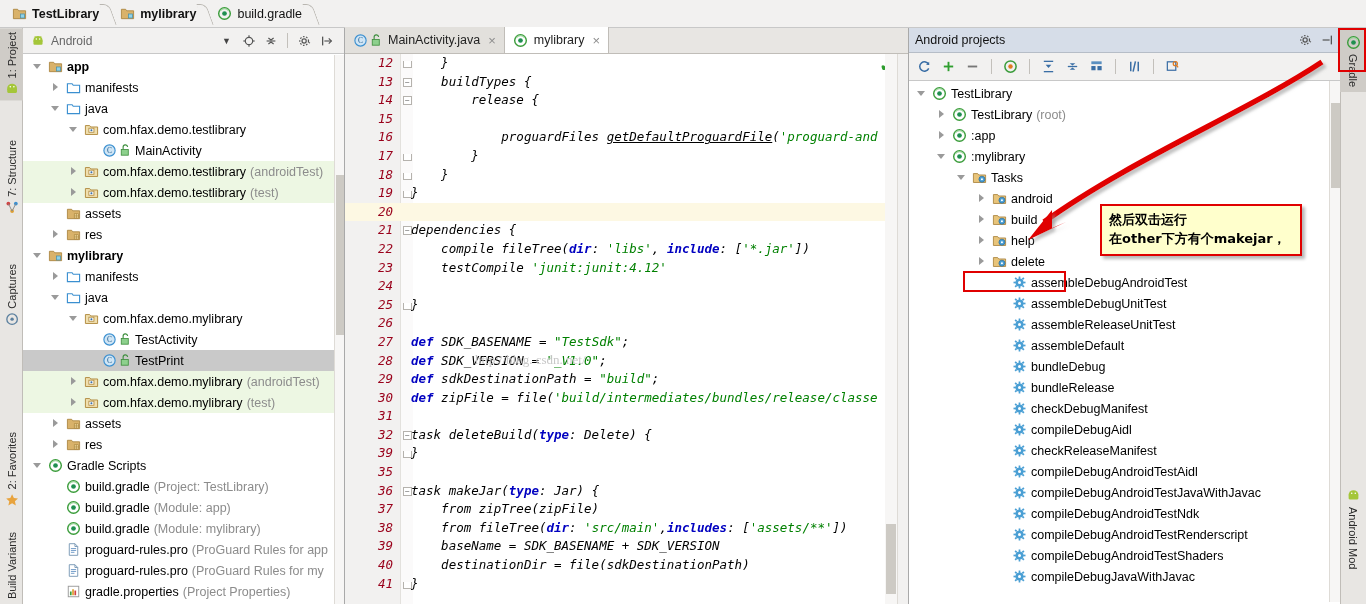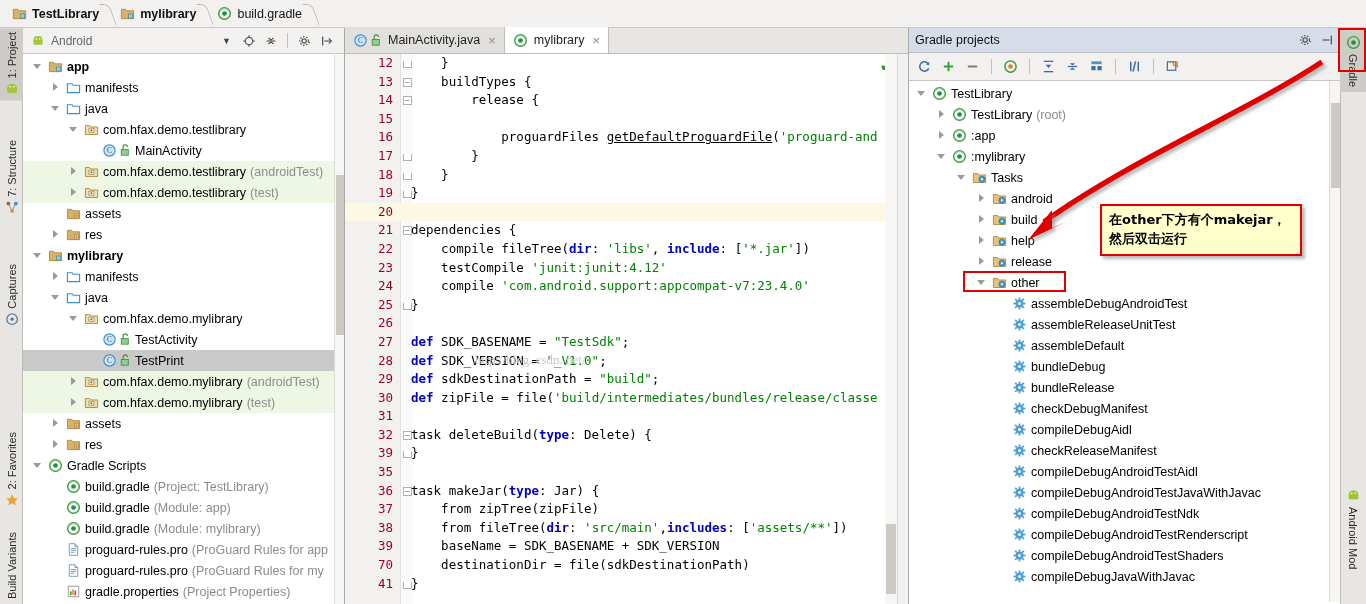--- a/index.html
+++ b/index.html
@@ -134,21 +134,21 @@
   .code-wrap { position: relative; height: 550px; background: #fff; overflow: hidden; }
   .gutter {
     position: absolute; left: 0; top: 0; width: 56px; height: 550px;
     background: #f2f1f0; border-right: 1px solid #e3e1dd;
   }
   .foldcol {
     position: absolute; left: 56px; top: 0; width: 12px; height: 550px; background: #fbfafa;
   }
   .lines { position: absolute; left: 0; top: 0; right: 0; height: 550px;
            font-family: "DejaVu Sans Mono", monospace; font-size: 12.5px; }
-  .ln-row { position: relative; height: 18.6px; line-height: 18.6px; white-space: pre; }
+  .ln-row { position: relative; height: 18.6px; line-height: 18.6px; white-space: pre; font-style: italic; }
   .ln-row.cur { background: #fdf8e3; }
   .ln-num {
     position: absolute; left: 0; width: 48px; text-align: right;
     color: #99001a; font-family: "DejaVu Sans Mono", monospace; font-size: 12.5px;
   }
   .ln-code { position: absolute; left: 66px; white-space: pre; }
   .k { color: #0000c0; font-weight: bold; }
   .s { color: #008000; }
   .u { text-decoration: underline; }
   .plain { color: #000; }
@@ -722,50 +722,50 @@
           <div class="ln-row"><span class="ln-num">14</span><span class="fold">−</span><span class="ln-code"><span class="plain">        release {</span></span></div>
           <div class="ln-row"><span class="ln-num">15</span></div>
           <div class="ln-row"><span class="ln-num">16</span><span class="ln-code"><span class="plain">            proguardFiles </span><span class="u">getDefaultProguardFile</span><span class="plain">(</span><span class="s">'proguard-and</span></span></div>
           <div class="ln-row"><span class="ln-num">17</span><span class="fold" style="border-top:none;height:7px;top:7px;"></span><span class="ln-code"><span class="plain">        }</span></span></div>
           <div class="ln-row"><span class="ln-num">18</span><span class="fold" style="border-top:none;height:7px;top:7px;"></span><span class="ln-code"><span class="plain">    }</span></span></div>
           <div class="ln-row"><span class="ln-num">19</span><span class="fold" style="border-top:none;height:7px;top:7px;"></span><span class="ln-code"><span class="plain">}</span></span></div>
           <div class="ln-row cur"><span class="ln-num">20</span><span class="ln-code"></span></div>
           <div class="ln-row"><span class="ln-num">21</span><span class="fold">−</span><span class="ln-code"><span class="plain">dependencies {</span></span></div>
           <div class="ln-row"><span class="ln-num">22</span><span class="ln-code"><span class="plain">    compile fileTree(</span><span class="k">dir</span><span class="plain">: </span><span class="s">'libs'</span><span class="plain">, </span><span class="k">include</span><span class="plain">: [</span><span class="s">'*.jar'</span><span class="plain">])</span></span></div>
           <div class="ln-row"><span class="ln-num">23</span><span class="ln-code"><span class="plain">    testCompile </span><span class="s">'junit:junit:4.12'</span></span></div>
-          <div class="ln-row"><span class="ln-num">24</span><span class="ln-code"><span class="plain">    compile </span><span class="s">'com.android.support:appcompat-v7:23.4.0'</span></span></div>
+          <div class="ln-row"><span class="ln-num">24</span></div>
           <div class="ln-row"><span class="ln-num">25</span><span class="fold" style="border-top:none;height:7px;top:7px;"></span><span class="ln-code"><span class="plain">}</span></span></div>
           <div class="ln-row"><span class="ln-num">26</span><span class="ln-code"></span></div>
           <div class="ln-row"><span class="ln-num">27</span><span class="ln-code"><span class="k">def</span><span class="plain"> SDK_BASENAME = </span><span class="s">"TestSdk"</span><span class="plain">;</span></span></div>
           <div class="ln-row"><span class="ln-num">28</span><span class="ln-code"><span class="k">def</span><span class="plain"> SDK_VERSION = </span><span class="s">"_V1.0"</span><span class="plain">;</span></span></div>
           <div class="ln-row"><span class="ln-num">29</span><span class="ln-code"><span class="k">def</span><span class="plain"> sdkDestinationPath = </span><span class="s">"build"</span><span class="plain">;</span></span></div>
           <div class="ln-row"><span class="ln-num">30</span><span class="ln-code"><span class="k">def</span><span class="plain"> zipFile = file(</span><span class="s">'build/intermediates/bundles/release/classe</span></span></div>
           <div class="ln-row"><span class="ln-num">31</span><span class="ln-code"></span></div>
           <div class="ln-row"><span class="ln-num">32</span><span class="fold">−</span><span class="ln-code"><span class="plain">task deleteBuild(</span><span class="k">type</span><span class="plain">: Delete) {</span></span></div>
           <div class="ln-row"><span class="ln-num">39</span><span class="fold" style="border-top:none;height:7px;top:7px;"></span><span class="ln-code"><span class="plain">}</span></span></div>
           <div class="ln-row"><span class="ln-num">35</span><span class="ln-code"></span></div>
           <div class="ln-row"><span class="ln-num">36</span><span class="fold">−</span><span class="ln-code"><span class="plain">task makeJar(</span><span class="k">type</span><span class="plain">: Jar) {</span></span></div>
           <div class="ln-row"><span class="ln-num">37</span><span class="ln-code"><span class="plain">    from zipTree(zipFile)</span></span></div>
           <div class="ln-row"><span class="ln-num">38</span><span class="ln-code"><span class="plain">    from fileTree(</span><span class="k">dir</span><span class="plain">: </span><span class="s">'src/main'</span><span class="plain">,</span><span class="k">includes</span><span class="plain">: [</span><span class="s">'assets/**'</span><span class="plain">])</span></span></div>
           <div class="ln-row"><span class="ln-num">39</span><span class="ln-code"><span class="plain">    baseName = SDK_BASENAME + SDK_VERSION</span></span></div>
-          <div class="ln-row"><span class="ln-num">70</span><span class="ln-code"><span class="plain">    destinationDir = file(sdkDestinationPath)</span></span></div>
+          <div class="ln-row"><span class="ln-num">40</span><span class="ln-code"><span class="plain">    destinationDir = file(sdkDestinationPath)</span></span></div>
           <div class="ln-row"><span class="ln-num">41</span><span class="fold" style="border-top:none;height:7px;top:7px;"></span><span class="ln-code"><span class="plain">}</span></span></div>
         </div>
       <div class="watermark">http://blog. csdn. net/</div>
       <div class="check-mark">✔</div>
     </div>
     <div class="editor-right-edge"></div>
     <div class="editor-vscroll">
       <div class="ev-thumb"></div>
     </div>
   </div>
 
   <div class="gradle-panel">
     <div class="gp-header">
-      <span>Gradle projects</span>
+      <span>Android projects</span>
       <span class="spacer"></span>
       <span class="tbtn" style="margin-right:6px;">
         <svg width="14" height="14" viewBox="0 0 16 16">
             <circle cx="7" cy="8" r="2.4" fill="none" stroke="#555" stroke-width="1.4"></circle>
             <circle cx="7" cy="8" r="5" fill="none" stroke="#555" stroke-width="1.4" stroke-dasharray="1.8 1.8"></circle>
             <path d="M12 9.5 L14 9.5 L13 11 Z" fill="#555"></path>
           </svg>
       </span>
       <span class="tbtn">
         <svg width="14" height="14" viewBox="0 0 16 16">
@@ -930,52 +930,61 @@
         </div>
         <div class="grow">
           <span style="display:inline-block;width:68px;flex:none;"></span>
           <span class="arrow closed"></span>
           <span style="display:inline-block;width:4px;flex:none;"></span>
           <svg class="ico" width="15" height="15" viewBox="0 0 16 16" style="vertical-align:middle;">
             <path d="M1.5 3.8 h4.5 l1.2 1.5 h7.3 v8 h-13 z" fill="#e8c47a" stroke="#a8833c" stroke-width="0.9"></path>
             <circle cx="10.6" cy="9.8" r="3.2" fill="#4a9fd4" stroke="#2d6f9e" stroke-width="0.8"></circle>
             <circle cx="10.6" cy="9.8" r="1.1" fill="#fff"></circle>
           </svg>
-          <span class="tlbl">release</span>
-        </div>
-        <div class="grow">
-          <span style="display:inline-block;width:68px;flex:none;"></span>
-          <span class="arrow open"></span>
-          <span style="display:inline-block;width:4px;flex:none;"></span>
-          <svg class="ico" width="15" height="15" viewBox="0 0 16 16" style="vertical-align:middle;">
-            <path d="M1.5 3.8 h4.5 l1.2 1.5 h7.3 v8 h-13 z" fill="#e8c47a" stroke="#a8833c" stroke-width="0.9"></path>
-            <circle cx="10.6" cy="9.8" r="3.2" fill="#4a9fd4" stroke="#2d6f9e" stroke-width="0.8"></circle>
-            <circle cx="10.6" cy="9.8" r="1.1" fill="#fff"></circle>
-          </svg>
-          <span class="tlbl">other</span>
+          <span class="tlbl">delete</span>
         </div>
         <div class="grow">
           <span style="display:inline-block;width:88px;flex:none;"></span>
           <span style="display:inline-block;width:11px;flex:none;"></span>
           <span style="display:inline-block;width:4px;flex:none;"></span>
           <svg class="ico" width="15" height="15" viewBox="0 0 16 16" style="vertical-align:middle;">
             <circle cx="8" cy="8" r="4.3" fill="#4a9fd4"></circle>
             <circle cx="8" cy="8" r="1.6" fill="#fff"></circle>
             <g fill="#4a9fd4">
               <rect x="7.1" y="1.6" width="1.8" height="2.6"></rect>
               <rect x="7.1" y="11.8" width="1.8" height="2.6"></rect>
               <rect x="1.6" y="7.1" width="2.6" height="1.8"></rect>
               <rect x="11.8" y="7.1" width="2.6" height="1.8"></rect>
               <rect x="3" y="3" width="2.3" height="1.8" transform="rotate(45 4.2 3.9)"></rect>
               <rect x="10.7" y="11" width="2.3" height="1.8" transform="rotate(45 11.9 11.9)"></rect>
               <rect x="10.7" y="3" width="2.3" height="1.8" transform="rotate(-45 11.9 3.9)"></rect>
               <rect x="3" y="11" width="2.3" height="1.8" transform="rotate(-45 4.2 11.9)"></rect>
             </g>
           </svg>
           <span class="tlbl">assembleDebugAndroidTest</span>
+        </div>
+        <div class="grow">
+          <span style="display:inline-block;width:88px;flex:none;"></span>
+          <span style="display:inline-block;width:11px;flex:none;"></span>
+          <span style="display:inline-block;width:4px;flex:none;"></span>
+          <svg class="ico" width="15" height="15" viewBox="0 0 16 16" style="vertical-align:middle;">
+            <circle cx="8" cy="8" r="4.3" fill="#4a9fd4"></circle>
+            <circle cx="8" cy="8" r="1.6" fill="#fff"></circle>
+            <g fill="#4a9fd4">
+              <rect x="7.1" y="1.6" width="1.8" height="2.6"></rect>
+              <rect x="7.1" y="11.8" width="1.8" height="2.6"></rect>
+              <rect x="1.6" y="7.1" width="2.6" height="1.8"></rect>
+              <rect x="11.8" y="7.1" width="2.6" height="1.8"></rect>
+              <rect x="3" y="3" width="2.3" height="1.8" transform="rotate(45 4.2 3.9)"></rect>
+              <rect x="10.7" y="11" width="2.3" height="1.8" transform="rotate(45 11.9 11.9)"></rect>
+              <rect x="10.7" y="3" width="2.3" height="1.8" transform="rotate(-45 11.9 3.9)"></rect>
+              <rect x="3" y="11" width="2.3" height="1.8" transform="rotate(-45 4.2 11.9)"></rect>
+            </g>
+          </svg>
+          <span class="tlbl">assembleDebugUnitTest</span>
         </div>
         <div class="grow">
           <span style="display:inline-block;width:88px;flex:none;"></span>
           <span style="display:inline-block;width:11px;flex:none;"></span>
           <span style="display:inline-block;width:4px;flex:none;"></span>
           <svg class="ico" width="15" height="15" viewBox="0 0 16 16" style="vertical-align:middle;">
             <circle cx="8" cy="8" r="4.3" fill="#4a9fd4"></circle>
             <circle cx="8" cy="8" r="1.6" fill="#fff"></circle>
             <g fill="#4a9fd4">
               <rect x="7.1" y="1.6" width="1.8" height="2.6"></rect>
@@ -1243,17 +1252,17 @@
       </filter>
     </defs>
     <path d="M322 12 C250 60, 130 110, 44 172" fill="none" stroke="#e00000" stroke-width="5.5" filter="url(#sh)"></path>
     <path d="M28 190 L52 160 L52 178 L66 172 Z" fill="#e00000" filter="url(#sh)"></path>
   </svg>
 
   <div class="anno-rect"></div>
   <div class="red-edge"></div>
 
   <div class="anno-box">
+    <div>然后双击运行</div>
     <div>在other下方有个makejar，</div>
-    <div>然后双击运行</div>
   </div>
 
 </div>
 
 </body></html>

